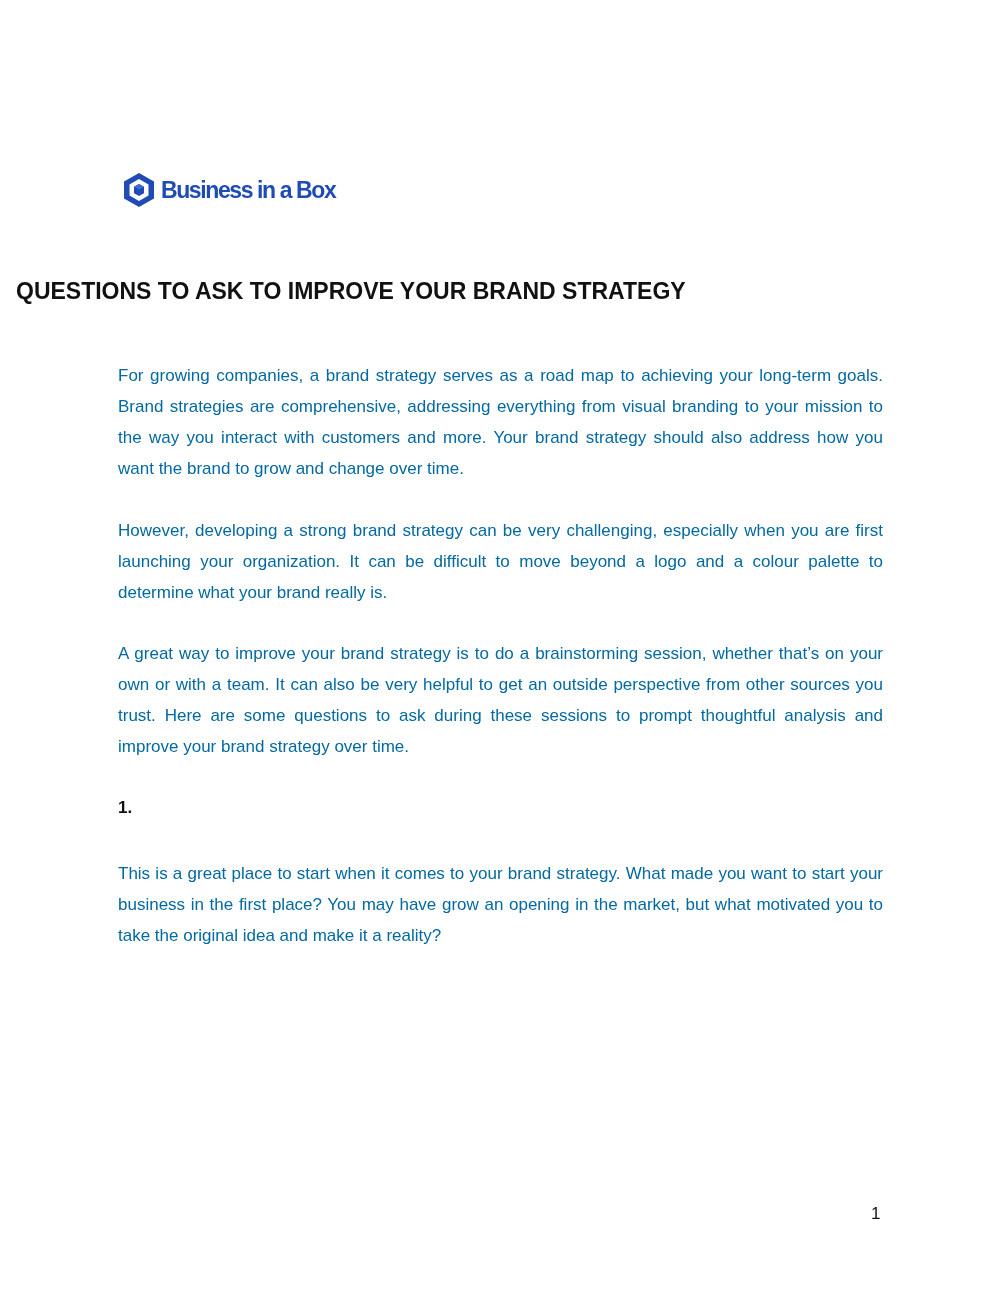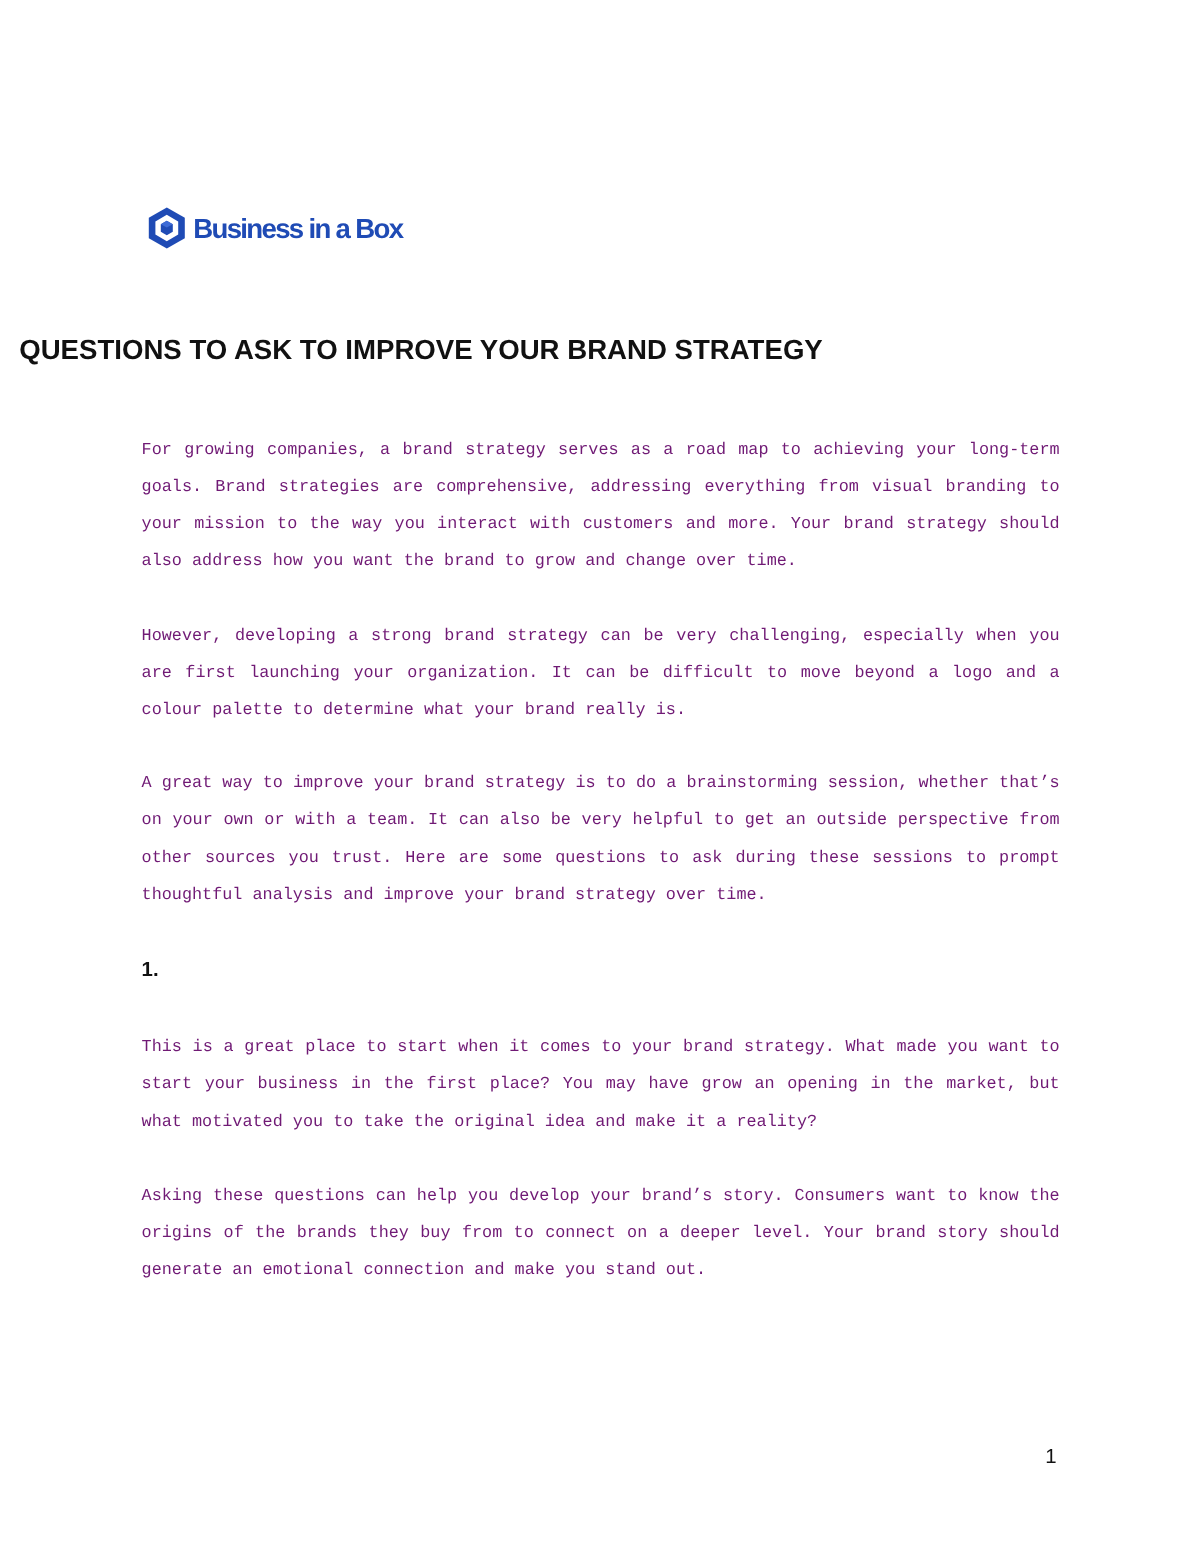--- a/index.html
+++ b/index.html
@@ -54,25 +54,24 @@
       font-size: 23px;
       line-height: 30px;
       color: #111111;
       margin: 16px;
     }
     .para {
       position: absolute;
       left: 118px;
       width: 765px;
       margin: 0;
-      font-size: 14px;
+      font-size: 17px;
       line-height: 31px;
       text-align: justify;
-      color: #701a75;
-      font-family: Liberation Mono, monospace;
+      color: #0369a1;
     }
     .p1 { top: 344px; }
     .p2 { top: 499px; }
     .p3 { top: 622px; }
     .p4 { top: 842px; }
     .p5 { top: 966px; }
     .heading {
       position: absolute;
       left: 118px;
       top: 776px;
@@ -116,16 +115,15 @@
 
   <p class="para p1">For growing companies, a brand strategy serves as a road map to achieving your long-term goals. Brand strategies are comprehensive, addressing everything from visual branding to your mission to the way you interact with customers and more. Your brand strategy should also address how you want the brand to grow and change over time.</p>
   <p class="para p3">A great way to improve your brand strategy is to do a brainstorming session, whether that’s on your own or with a team. It can also be very helpful to get an outside perspective from other sources you trust. Here are some questions to ask during these sessions to prompt thoughtful analysis and improve your brand strategy over time.</p>
   <p class="para p2">However, developing a strong brand strategy can be very challenging, especially when you are first launching your organization. It can be difficult to move beyond a logo and a colour palette to determine what your brand really is.</p>
 
   <div class="heading">
     <span class="heading-num">1.</span>
   </div>
 
   <p class="para p4">This is a great place to start when it comes to your brand strategy. What made you want to start your business in the first place? You may have grow an opening in the market, but what motivated you to take the original idea and make it a reality?</p>
-  <p class="para p5">Asking these questions can help you develop your brand’s story. Consumers want to know the origins of the brands they buy from to connect on a deeper level. Your brand story should generate an emotional connection and make you stand out.</p>
 
   <div class="page-number">1</div>
 </div>
 
 </body></html>

